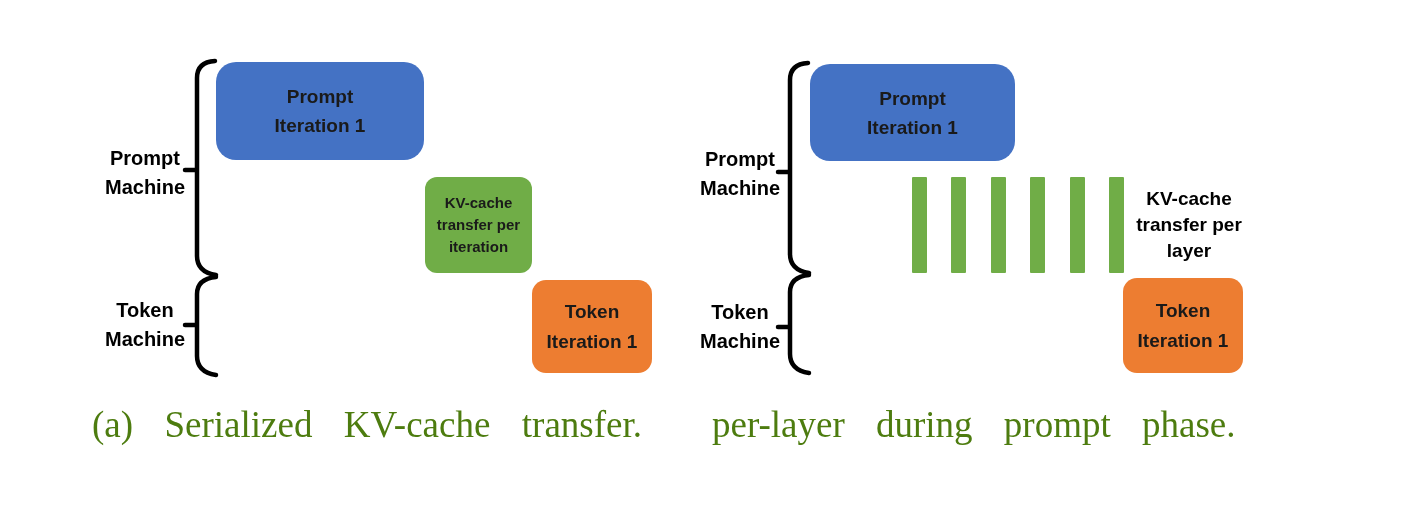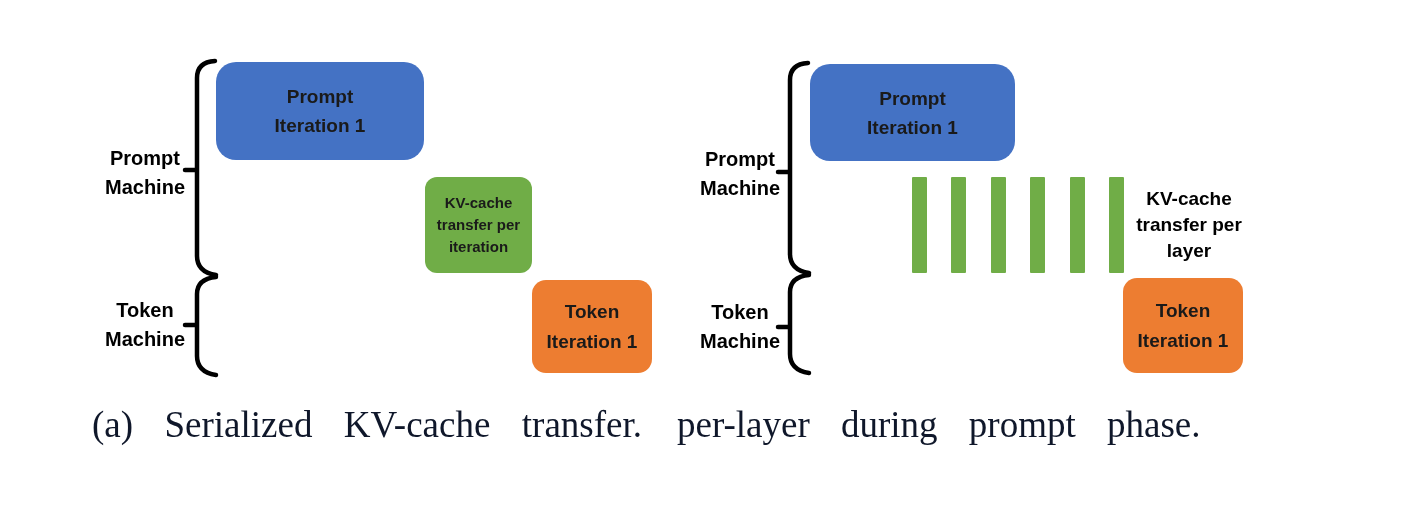--- a/index.html
+++ b/index.html
@@ -35,28 +35,28 @@
     display:flex;justify-content:space-between;
   }
   .kv-bar{width:15px;height:96px;background:#70AD47;border-radius:1px;}
   .kv-bars-label{
     left:1122px;top:186px;width:134px;
     text-align:center;font-size:19px;font-weight:700;color:#000;line-height:26px;
   }
   
   .caption{
     font-family:"Liberation Serif",serif;
-    font-size:37px;color:#0f172a;line-height:47px;white-space:nowrap;
+    font-size:37px;color:#4d7c0f;line-height:47px;white-space:nowrap;
   }
   .caption-justify{
     white-space:normal;
     text-align:justify;
     text-align-last:justify;
   }
-  .caption-b-line2{word-spacing:22px;white-space:nowrap;}
+  .caption-b-line2{word-spacing:22px;white-space:nowrap;margin-left:35px;}
 </style>
 </head>
 <body>
 
 <div id="figure-root">
 
   <svg id="brace-layer" viewBox="0 0 1416 524" xmlns="http://www.w3.org/2000/svg">
 
     <path class="brace" d="M 215,61 Q 197,62 197,78 L 197,256 Q 197,272 216,275"></path>
     <path class="brace" d="M 196,170 L 185,170"></path>

